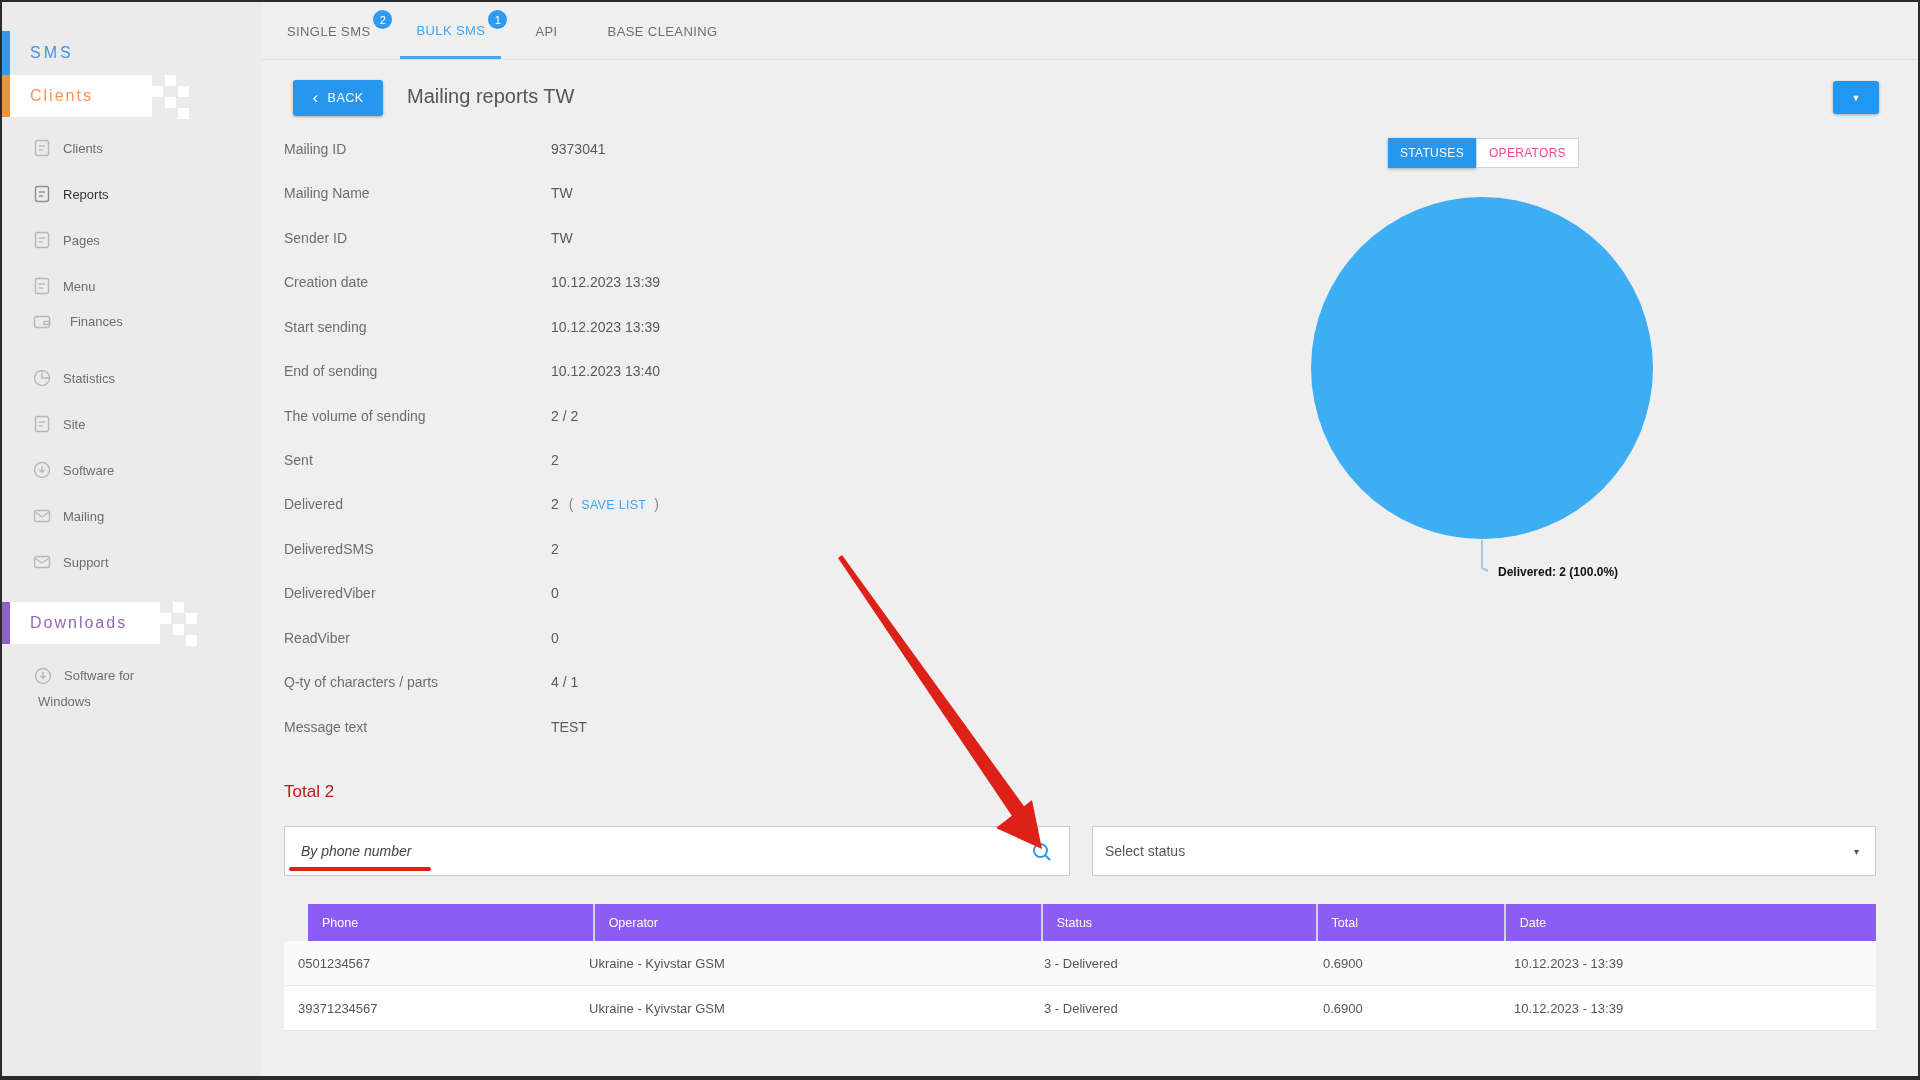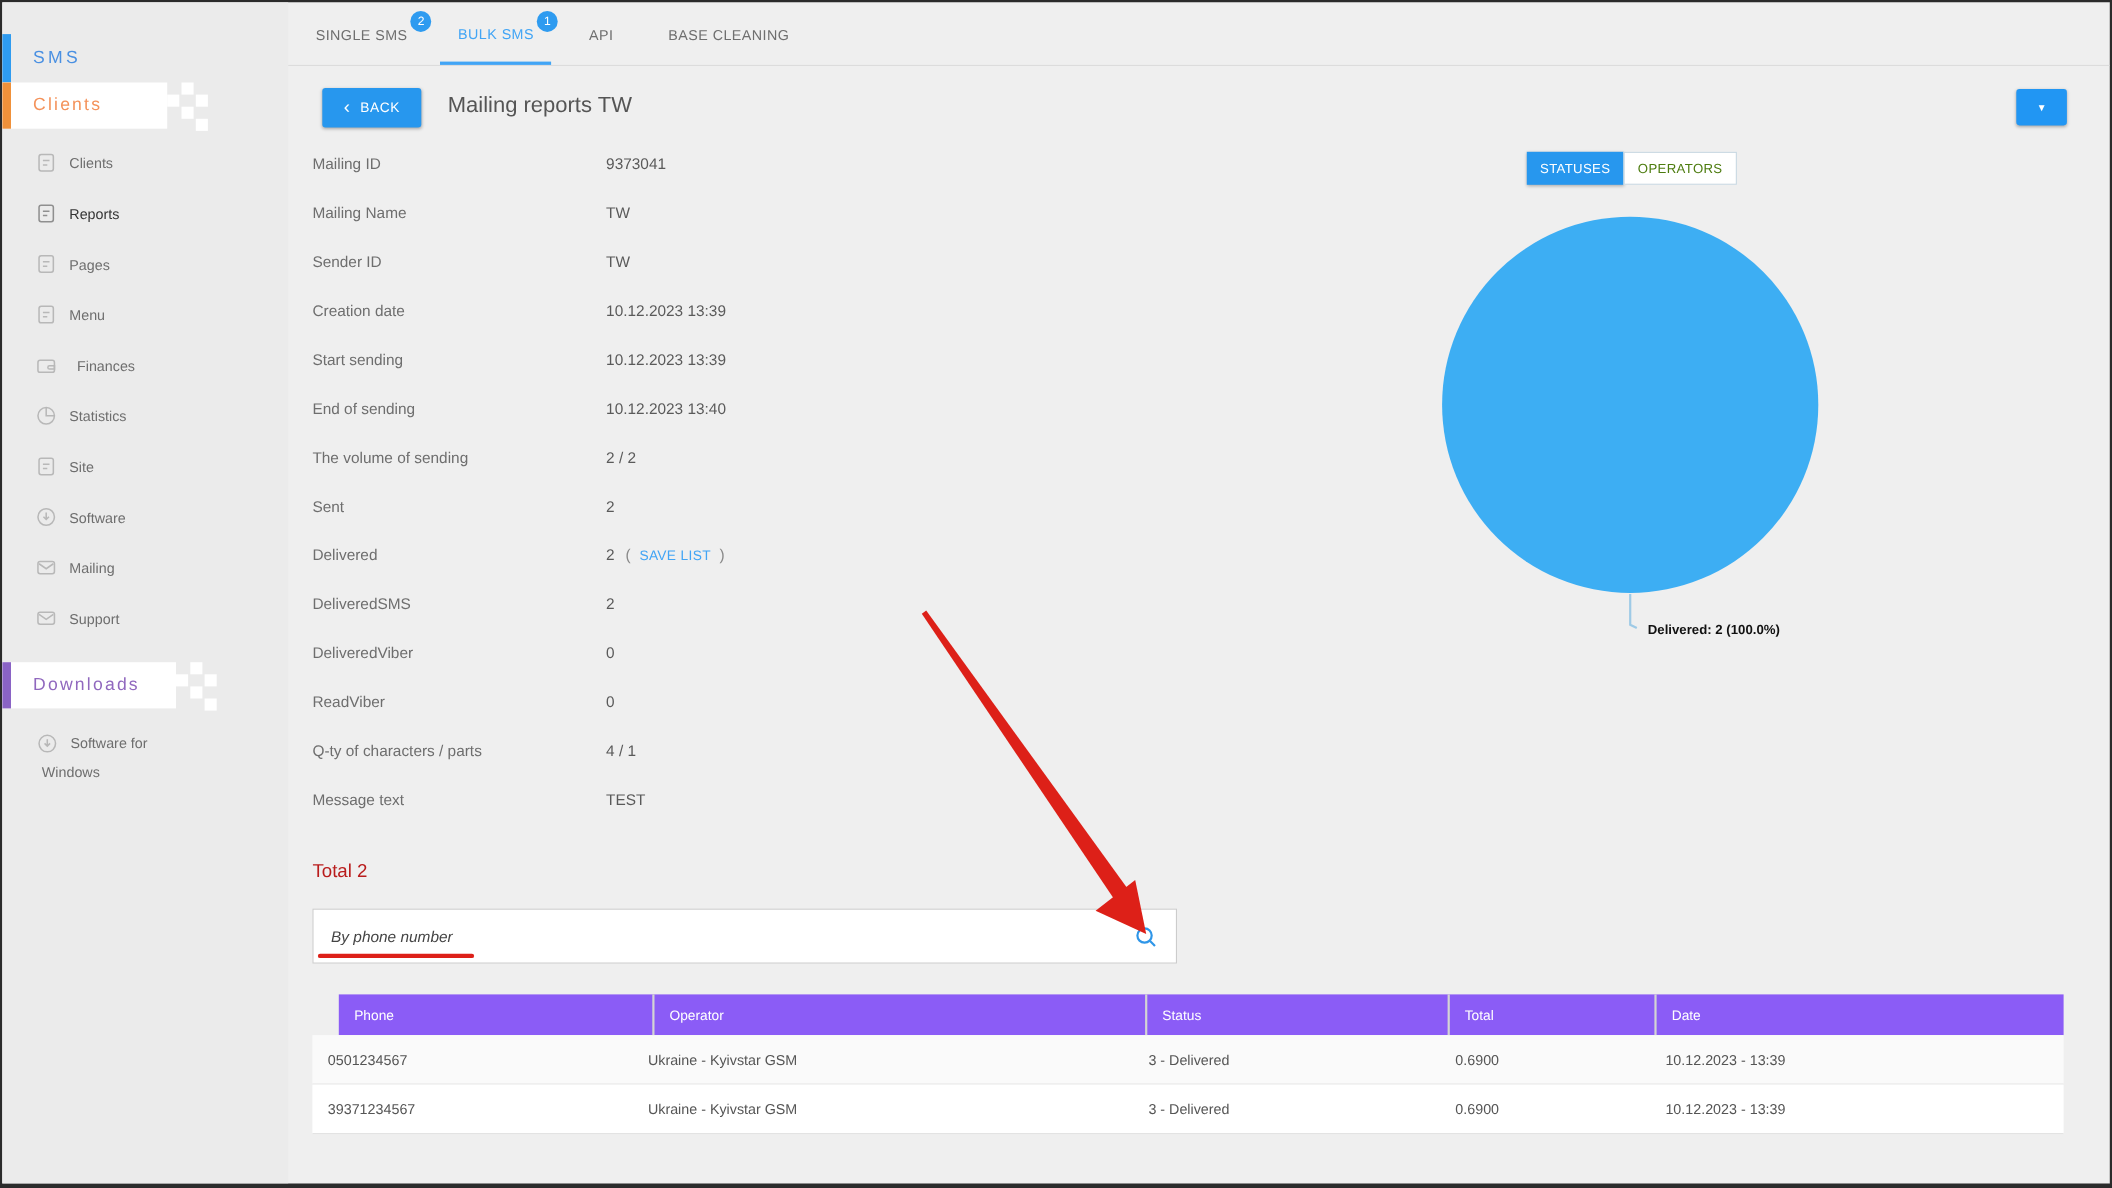--- a/index.html
+++ b/index.html
@@ -47,21 +47,21 @@
   .drow .dl { position:absolute; left:0; color:#6e6e6e; }
   .drow .dv { position:absolute; left:267px; color:#5a5a5a; }
   .savelist { color:#42a5f5; font-size:12.5px; letter-spacing:.3px; cursor:pointer; }
   .paren { color:#8a8a8a; }
 
   
   .toggle-wrap { position:absolute; left:1386px; top:136px; display:flex; }
   .tg { height:30px; font-size:12px; letter-spacing:.3px; padding:0 12px; display:flex;
         align-items:center; cursor:pointer; }
   .tg.on { background:#2797ee; color:#fff; box-shadow:0 1px 3px rgba(0,0,0,.3); }
-  .tg.off { background:#fff; color:#4d7c0f; border:1px solid #c8d7e2; }
+  .tg.off { background:#fff; color:#ec4899; border:1px solid #c8d7e2; }
   .pie-svg { position:absolute; left:1270px; top:155px; }
 
   
   .total { position:absolute; left:282px; top:780px; font-size:17px; color:#b91c1c; }
   .search-wrap { position:absolute; left:282px; top:824px; width:786px; height:50px; background:#fff;
                  border:1px solid #ccc; }
   .search-wrap input { position:absolute; left:0; top:0; width:100%; height:100%; border:none;
                  background:transparent; padding-left:16px; font-size:14px; color:#444;
                  font-family:"Liberation Sans", sans-serif; outline:none;font-style:italic; }
   .red-underline { position:absolute; left:4px; top:40px; width:142px; height:4px;
@@ -133,21 +133,21 @@
       <span>Pages</span>
     </div>
     <div class="nav-item" style="top:271px;">
       <svg width="20" height="20" viewBox="0 0 20 20" fill="none" stroke="#b8b8b8" stroke-width="1.4">
           <rect x="3.5" y="2.5" width="13" height="15" rx="2"></rect>
           <line x1="7" y1="8" x2="13" y2="8"></line>
           <line x1="7" y1="12" x2="11" y2="12"></line>
         </svg>
       <span>Menu</span>
     </div>
-    <div class="nav-item" style="top:317px;gap:18px;">
+    <div class="nav-item" style="top:306px;gap:18px;">
       <svg width="20" height="20" viewBox="0 0 20 20" fill="none" stroke="#b8b8b8" stroke-width="1.4">
           <rect x="2.5" y="5.5" width="15" height="11" rx="2"></rect>
           <path d="M13 10.5h4.5v3H13a1.5 1.5 0 0 1 0-3z"></path>
         </svg>
       <span>Finances</span>
     </div>
     <div class="nav-item" style="top:363px;">
       <svg width="20" height="20" viewBox="0 0 20 20" fill="none" stroke="#b8b8b8" stroke-width="1.4">
           <circle cx="10" cy="10" r="7.5"></circle>
           <path d="M10 2.5 V10 H17.5"></path>
@@ -312,20 +312,24 @@
 
   <div class="search-wrap">
     <input readonly="" value="By phone number" style="">
     <div class="red-underline"></div>
     <svg class="search-ico" width="22" height="22" viewBox="0 0 22 22" fill="none" stroke="#2f96e8" stroke-width="2">
       <circle cx="9.5" cy="9.5" r="6.5"></circle>
         <line x1="14.5" y1="14.5" x2="19" y2="19"></line>
     </svg>
   </div>
 
+  <div class="select-wrap">
+    <span class="sel-txt">Select status</span>
+    <span class="caret">▾</span>
+  </div>
 
   <div class="tbl">
     <div class="thead">
       <div class="th c0">Phone</div>
       <div class="th c1">Operator</div>
       <div class="th c2">Status</div>
       <div class="th c3">Total</div>
       <div class="th c4">Date</div>
     </div>
     <div class="trow odd">

